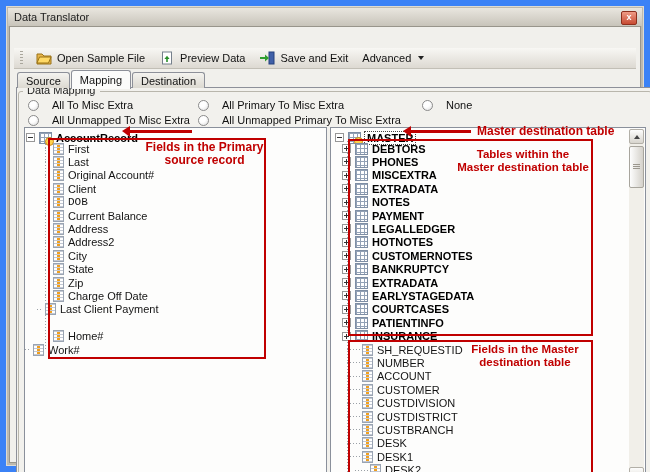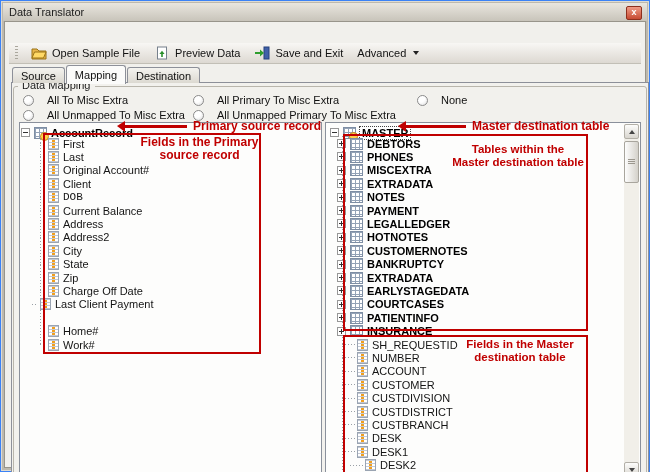--- a/index.html
+++ b/index.html
@@ -1,21 +1,21 @@
 <!DOCTYPE html>
 <html><head>
 <meta charset="utf-8">
 <style>
   html,body{margin:0;padding:0;}
   body{width:650px;height:472px;position:relative;overflow:hidden;
        font-family:"Liberation Sans",sans-serif;background:#fff;}
   *{box-sizing:border-box;}
 
   
-  .window{position:absolute;inset:0;background:#bdb9ae;border:1px solid #3b82f6;
+  .window{position:absolute;inset:0;background:#bdb9ae;border:6px solid #3b82f6;
           box-shadow:inset 0 0 0 1px #dedbd2;}
   .titlebar{position:absolute;left:2px;top:2px;right:2px;height:18px;
             background:linear-gradient(#e9e6df,#c8c4ba);display:flex;align-items:center;
             padding-left:6px;font-size:11px;color:#1c1c1c;}
   .close-btn{position:absolute;right:5px;top:3px;width:16px;height:14px;
              background:linear-gradient(#ef9c86,#c74a32);border:1px solid #8d2f1d;border-radius:2px;
              color:#fff;font-size:9px;font-weight:bold;line-height:11px;text-align:center;cursor:default;}
   .client{position:absolute;left:3px;top:20px;right:3px;bottom:3px;background:#f1f0ec;
           border:1px solid #98958b;}
 
@@ -250,21 +250,21 @@
         <div class="tree-row" style="top: 174.8px; padding-left: 12px;">
           <span class="stub" style="width: 6px;"></span>
           <span class="field-icon"></span>
           <span class="label">Last Client Payment</span>
         </div>
         <div class="tree-row" style="top: 201.6px; padding-left: 20px;">
           <span class="stub" style="width: 6px;"></span>
           <span class="field-icon"></span>
           <span class="label">Home#</span>
         </div>
-        <div class="tree-row" style="top: 215px; padding-left: 20px;">
+        <div class="tree-row" style="top: 215px; ">
           <span class="stub" style="width: 6px;"></span>
           <span class="field-icon"></span>
           <span class="label">Work#</span>
         </div>
       </div>
     <div class="panel" id="right-panel">
       <div class="sb">
         <div class="sb-btn up">
             <span class="tri-up"></span>
           </div>
@@ -405,21 +405,20 @@
           <span class="label">DESK2</span>
         </div>
       </div>
 
     
     <div class="red-rect" style="left:38px;top:111px;width:218px;height:221px;"></div>
     <div class="red-rect" style="left:338px;top:112px;width:245px;height:197px;"></div>
     <div class="red-rect" style="left:338px;top:313px;width:245px;height:143px;"></div>
 
     <div class="arrow" style="left:120px;top:103px;width:62px;"></div>
-    <span class="arrow-label" style="left:188px;top:97px;">Primary source record</span>
 
     <div class="arrow" style="left:401px;top:103px;width:60px;"></div>
     <span class="arrow-label" style="left:467px;top:97px;">Master destination table</span>
 
     <div class="red-note" style="left:131px;top:114px;width:127px;">
       <span>Fields in the Primary</span><br>
       <span>source record</span>
     </div>
     <div class="red-note" style="left:443px;top:121px;width:140px;font-size:11.5px;">
       <span>Tables within the</span><br>

